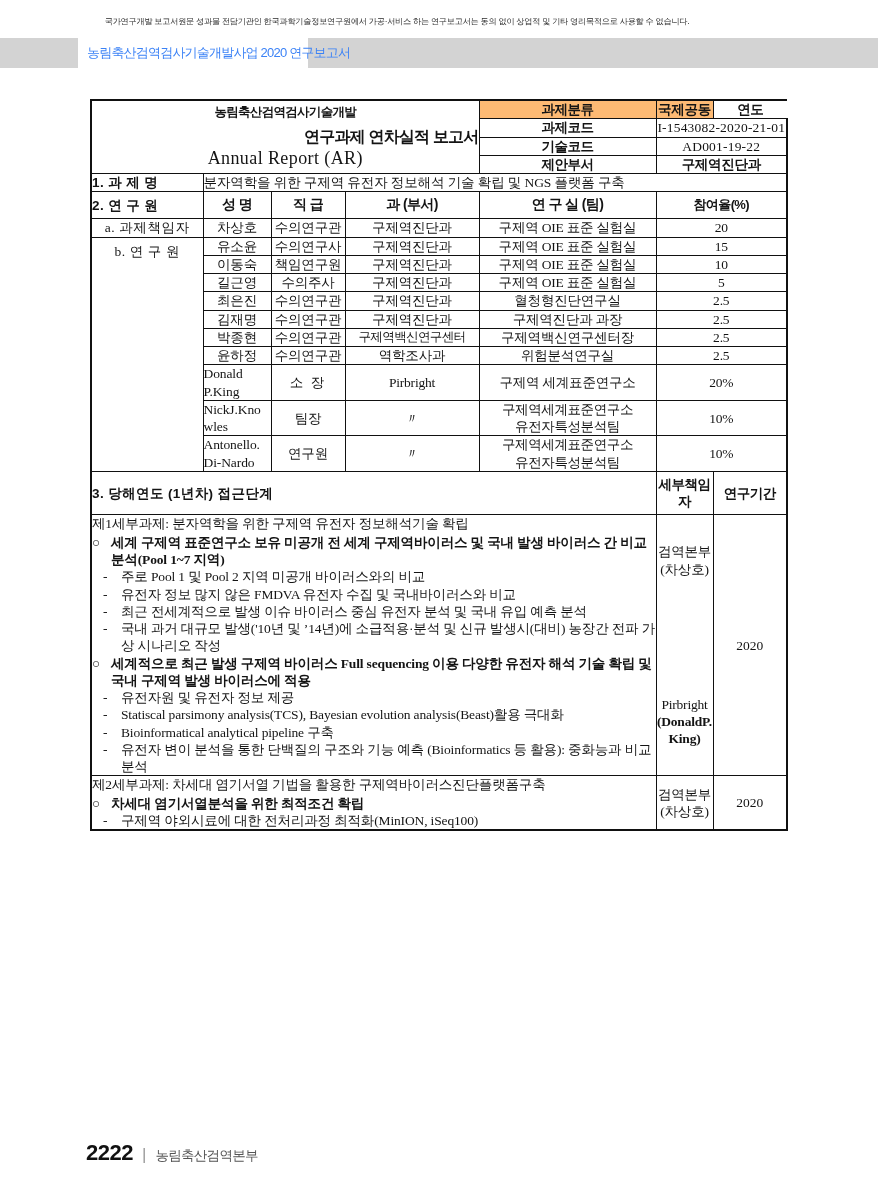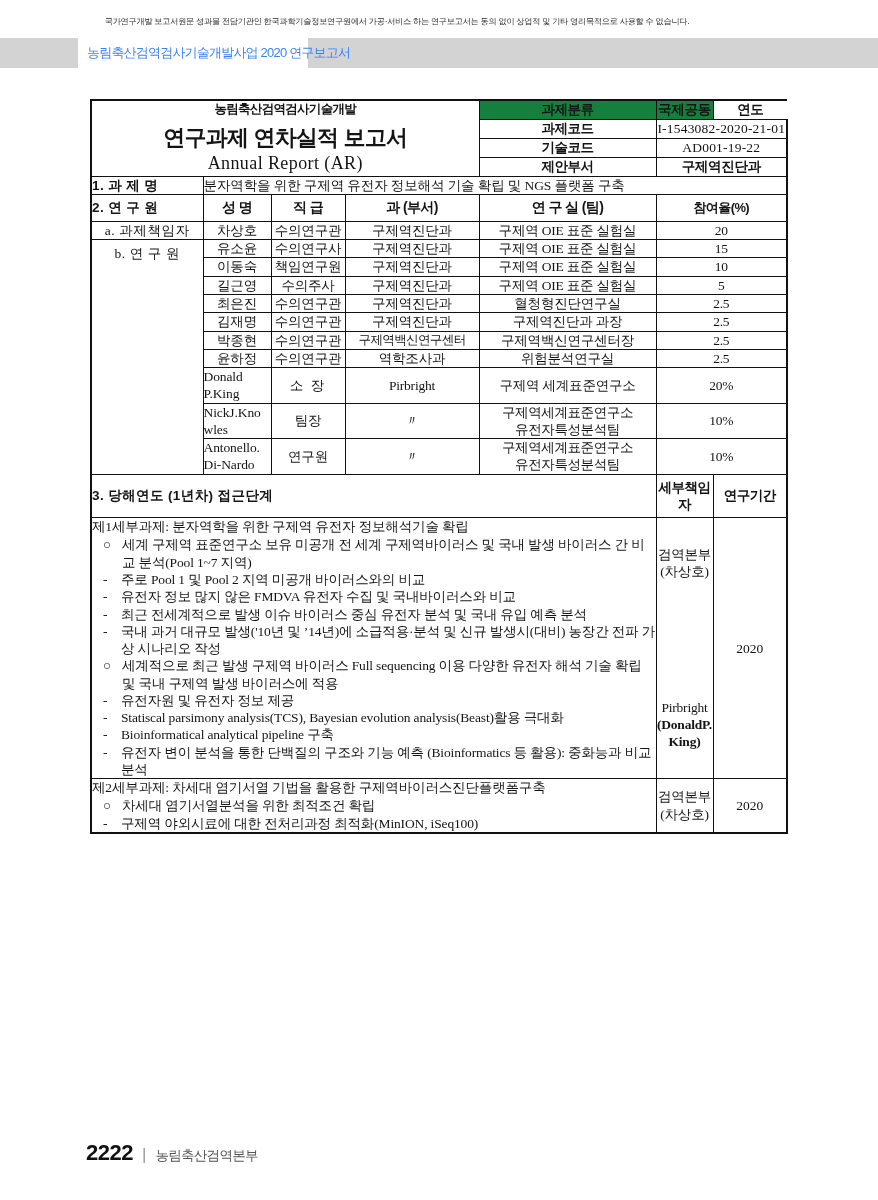--- a/index.html
+++ b/index.html
@@ -79,40 +79,41 @@
   .outer-left  { border-left-width: 2.2px !important; }
   .outer-right { border-right-width: 2.2px !important; }
   .outer-bot   { border-bottom-width: 2.2px !important; }
 
   .c { text-align: center; }
   .bold-sans {
     font-family: "Liberation Sans", "DejaVu Sans", sans-serif;
     font-weight: bold;
     letter-spacing: -0.6px;
   }
-  .shade { background: #15803d; }
+  .shade { background: #fdba74; }
 
   
   .title-block {
     text-align: center;
     padding: 7px 4px 9px 4px;
   }
   .title-small {
     font-family: "Liberation Sans", "DejaVu Sans", sans-serif;
     font-weight: bold;
     font-size: 12.5px;
     letter-spacing: -0.7px;
     margin-bottom: 6px;
   }
   .title-big {
     font-family: "Liberation Sans", "DejaVu Sans", sans-serif;
     font-weight: bold;
-    font-size: 22px;
+    font-size: 16px;
     letter-spacing: -0.8px;
     line-height: 1.32;
+    text-align: right;
   }
   .title-en {
     font-family: "Liberation Serif", "DejaVu Serif", serif;
     font-size: 18px;
     letter-spacing: 0.4px;
     line-height: 1.32;
   }
 
   .hdr-key {
     font-family: "Liberation Sans", "DejaVu Sans", sans-serif;
@@ -206,22 +207,23 @@
     vertical-align: top;
     text-align: center;
     font-size: 14px;
     padding: 6px 2px;
   }
   .task-line {
     margin: 0 0 1px 0;
   }
   .lv1 {
     margin: 0 0 0 0;
-    padding-left: 30px;
+    padding-left: 19px;
     text-indent: -19px;
+    font-weight: bold;
   }
   .lv1 .mk { display: inline-block; width: 19px; text-indent: 0; }
   .lv2 {
     margin: 0;
     padding-left: 29px;
     text-indent: -18px;
   }
   .lv2 .mk { display: inline-block; width: 18px; text-indent: 0; }
   .just { text-align: justify; text-justify: inter-word; }
 

